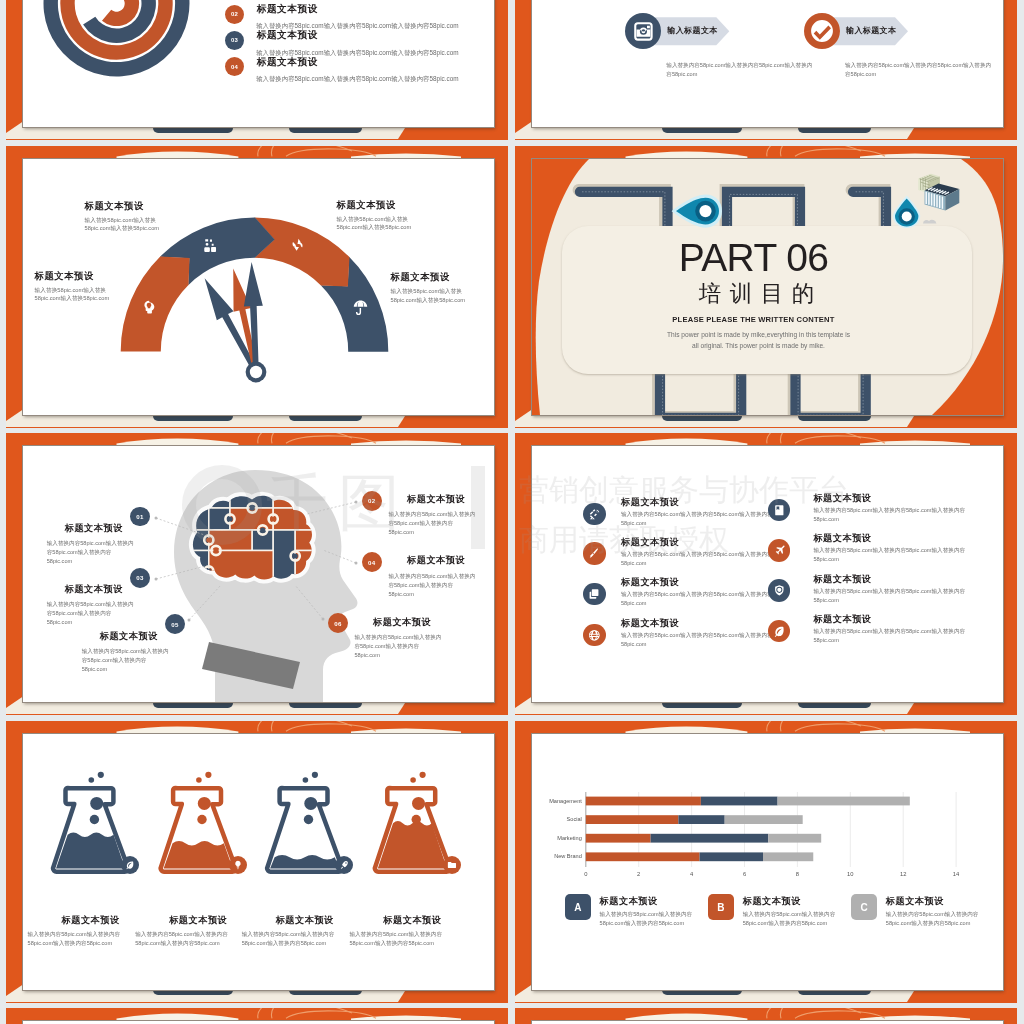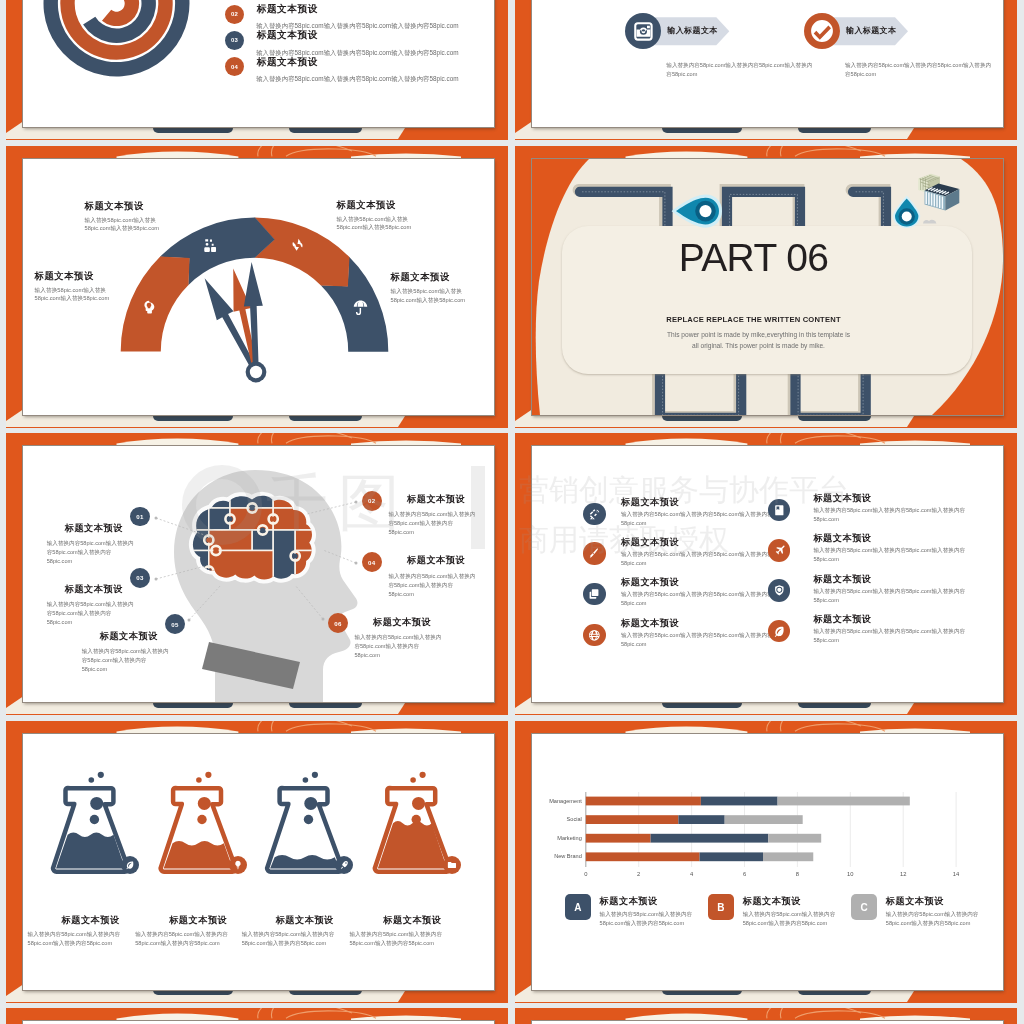--- a/index.html
+++ b/index.html
@@ -272,21 +272,22 @@
                 <path d="M398.75 31.580000000000002 L403.25 29.28"></path>
                 <path d="M401.5 32.36 L406 30.06"></path>
                 <path d="M404.25 33.14 L408.75 30.84"></path>
                 <path d="M407 33.92 L411.5 31.62"></path>
                 <path d="M409.75 34.7 L414.25 32.4"></path>
                 <path d="M412.5 35.480000000000004 L417 33.18"></path>
               </g>
               <path d="M391 64.5 a3.6 3.6 0 0 1 6-2.6 a4.4 4.4 0 0 1 7.4 2.6 z" fill="#cfcfcf"></path>
             </svg>
             <div class="t" style="left:-14px;top:80px;width:471px;text-align:center;font-size:39px;font-weight:normal;color:#231f20;letter-spacing:-0.6px;line-height:38px;">PART 06</div>
-            <div class="t" style="left:-14px;top:156px;width:471px;text-align:center;font-size:7.6px;font-weight:bold;color:#231f20;letter-spacing:.2px;">REPLACE REPLACE THE WRITTEN CONTENT</div>
+            <div class="t" style="left:-11px;top:122px;width:471px;text-align:center;font-size:22.5px;color:#231f20;letter-spacing:8.5px;text-indent:8.5px;line-height:26px;">培训目的</div>
+            <div class="t" style="left:-14px;top:156px;width:471px;text-align:center;font-size:7.6px;font-weight:bold;color:#231f20;letter-spacing:.2px;">PLEASE PLEASE THE WRITTEN CONTENT</div>
             <div class="t" style="left:-9px;top:172px;width:471px;text-align:center;font-size:6.6px;color:#6e6e6e;">This power point is made by mike,everything in this template is</div>
             <div class="t" style="left:-9px;top:183px;width:471px;text-align:center;font-size:6.6px;color:#6e6e6e;">all original. This power point is made by mike.</div>
           </div>
         </div>
       </div>
       <div class="slide" style="left: 6px; top: 433.4px;">
         <div class="slide-bg">
           <svg width="502" height="281" viewBox="0 0 502 281" class="sv">
             <path d="M0 0 H502 V281 H0 Z" fill="#e0571c"></path>
             <g fill="#f7f2e6">

